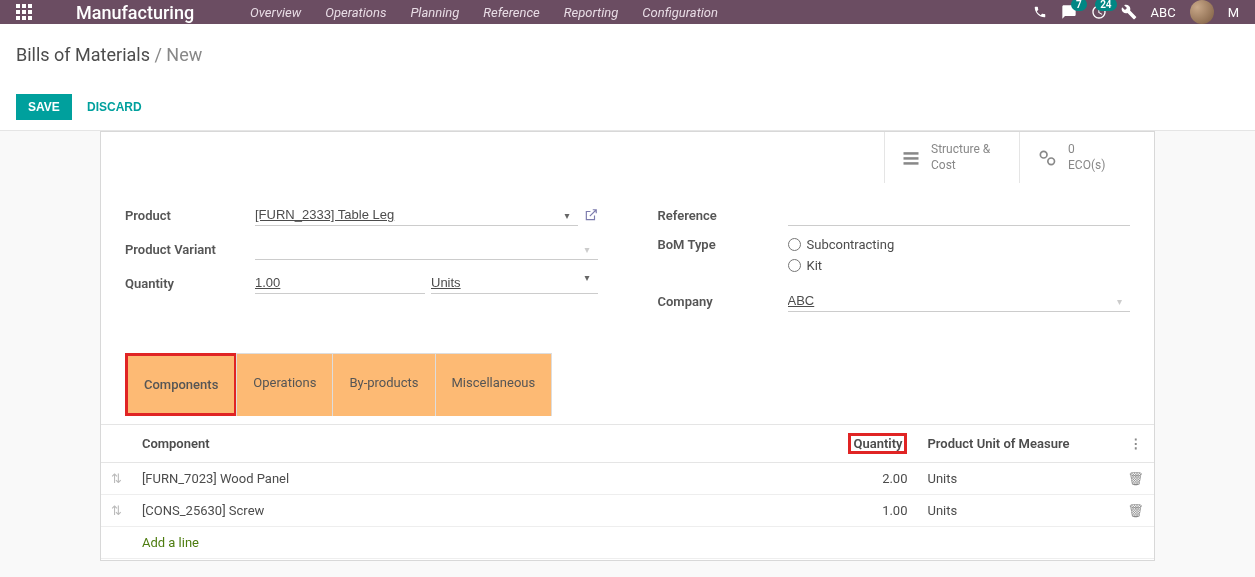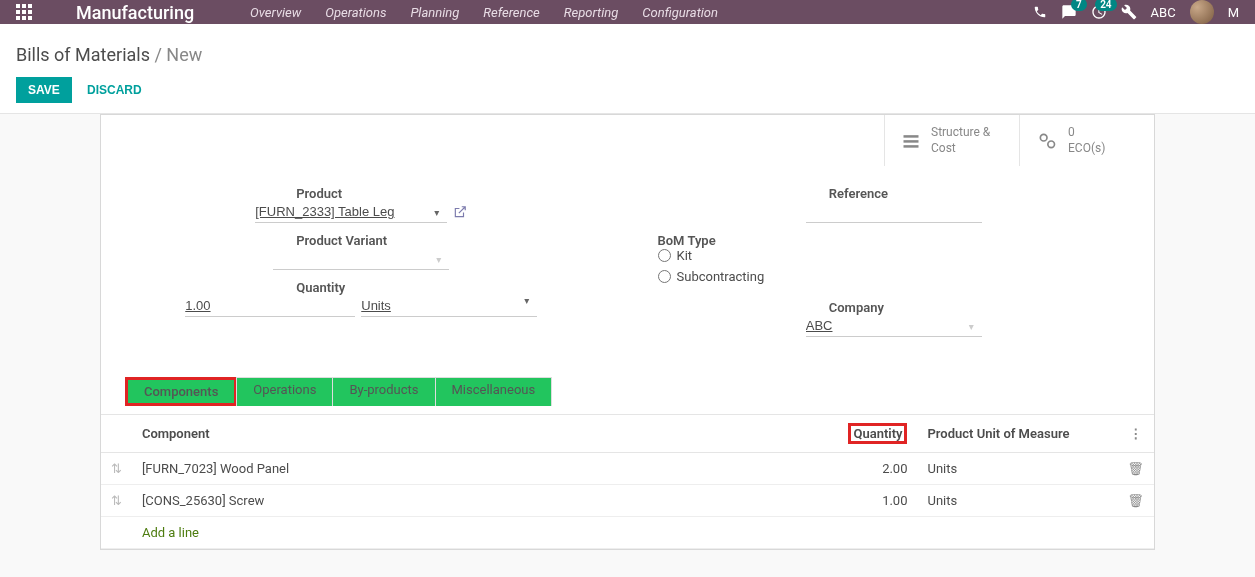--- a/index.html
+++ b/index.html
@@ -15,51 +15,51 @@
 .nav-right { display: flex; align-items: center; gap: 14px; }
 .icon-btn { color: #fff; cursor: pointer; display: flex; align-items: center; }
 .badge-wrap { position: relative; display: flex; }
 .badge { position: absolute; top: -6px; right: -10px; background: #008784; color: #fff; border-radius: 8px; font-size: 10px; padding: 1px 5px; font-weight: 600; }
 .avatar { width: 24px; height: 24px; border-radius: 12px; background: radial-gradient(circle at 30% 30%, #c9a889, #7a5a3f); }
 
 
 .breadcrumb-row { background: #fff; padding: 20px 16px 0; border-bottom: 1px solid #e5e5e5; }
 .breadcrumb { font-size: 18px; color: #888; }
 .breadcrumb .strong { color: #4c4c4c; }
-.btn-row { margin-top: 12px; margin-bottom: 10px; }
+.btn-row { margin-top: 29px; margin-bottom: 10px; }
 .btn-save { background: #00a09d; color: #fff; border: none; padding: 6px 12px; font-weight: 600; font-size: 12px; cursor: pointer; }
 .btn-discard { background: none; border: none; color: #00a09d; font-weight: 600; font-size: 12px; padding: 6px 12px; cursor: pointer; }
 
 
 .sheet-wrap { padding: 0 100px; }
 .sheet { background: #fff; border: 1px solid #d8d8d8; min-height: 430px; }
 
 
 .stat-row { display: flex; justify-content: flex-end; border-bottom: 0; }
 .stat-btn { display: flex; align-items: center; gap: 10px; padding: 10px 16px; border-left: 1px solid #e5e5e5; min-width: 135px; cursor: pointer; }
 .stat-icon { color: #888; }
 .stat-text { color: #888; font-size: 12px; line-height: 1.3; }
 
 
 .form-area { padding: 20px 24px 0; }
 .form-cols { display: flex; gap: 60px; }
 .form-col { flex: 1; }
-.form-row { display: flex; align-items: center; margin-bottom: 10px; min-height: 24px; flex-direction: column; }
+.form-row { display: flex; align-items: center; margin-bottom: 10px; min-height: 24px; }
 .form-label { width: 130px; font-weight: 600; color: #555; font-size: 13px; }
 .form-field { flex: 1; display: flex; align-items: center; position: relative; text-decoration: underline; }
 .field-input { border: none; border-bottom: 1px solid #ccc; padding: 3px 0; width: 100%; font-size: 13px; color: #4c4c4c; outline: none; }
 .field-narrow { width: 170px; margin-right: 6px; }
 .caret { color: #666; font-size: 10px; margin-left: auto; padding-right: 4px; }
 .ext-icon { color: #7c7bad; margin-left: 6px; cursor: pointer; }
 .radio-row { display: flex; align-items: center; gap: 6px; margin-bottom: 6px; }
 .radio-row input[type=radio] { accent-color: #00a09d; }
 
 
 .tab-bar { display: flex; margin-top: 30px; padding: 0 24px; }
-.tab { padding: 4px 16px; border: 1px solid #ddd; border-bottom: none; background: #22c55e; color: #555; cursor: pointer; font-size: 13px; margin-right: -1px; }
+.tab { padding: 21px 16px; border: 1px solid #ddd; border-bottom: none; background: #fdba74; color: #555; cursor: pointer; font-size: 13px; margin-right: -1px; }
 .tab.active { color: #555; font-weight: 500; }
 .tab-hl { border: 3px solid #e02424; }
 
 
 .tbl { width: 100%; border-collapse: collapse; margin-top: 8px; }
 .tbl th { text-align: left; font-weight: 600; padding: 8px 10px; border-top: 1px solid #e5e5e5; border-bottom: 1px solid #e5e5e5; font-size: 13px; color: #4c4c4c; }
 .tbl td { padding: 8px 10px; border-bottom: 1px solid #eee; font-size: 13px; }
 .tbl th.qty, .tbl td.qty { text-align: right; width: 90px; }
 .tbl th.uom, .tbl td.uom { width: 200px; }
 .tbl th.handle, .tbl td.handle { width: 30px; text-align: center; color: #bbb; }
@@ -206,25 +206,25 @@
             <div class="form-label">Reference</div>
             <div class="form-field">
               <input class="field-input" value="" style="">
             </div>
           </div>
           <div class="form-row" style="align-items:flex-start;">
             <div class="form-label">BoM Type</div>
             <div style="flex:1;">
               <div class="radio-row">
                   <input type="radio" name="bt" style="">
-                  <span>Kit</span>
+                  <span>Subcontracting</span>
                 </div>
               <div class="radio-row">
                   <input type="radio" name="bt" style="">
-                  <span>Subcontracting</span>
+                  <span>Kit</span>
                 </div>
             </div>
           </div>
           <div class="form-row">
             <div class="form-label">Company</div>
             <div class="form-field">
               <input class="field-input" value="ABC" style="">
               <span class="caret" style="position:absolute; right:4px; color:#ccc;">▾</span>
             </div>
           </div>

